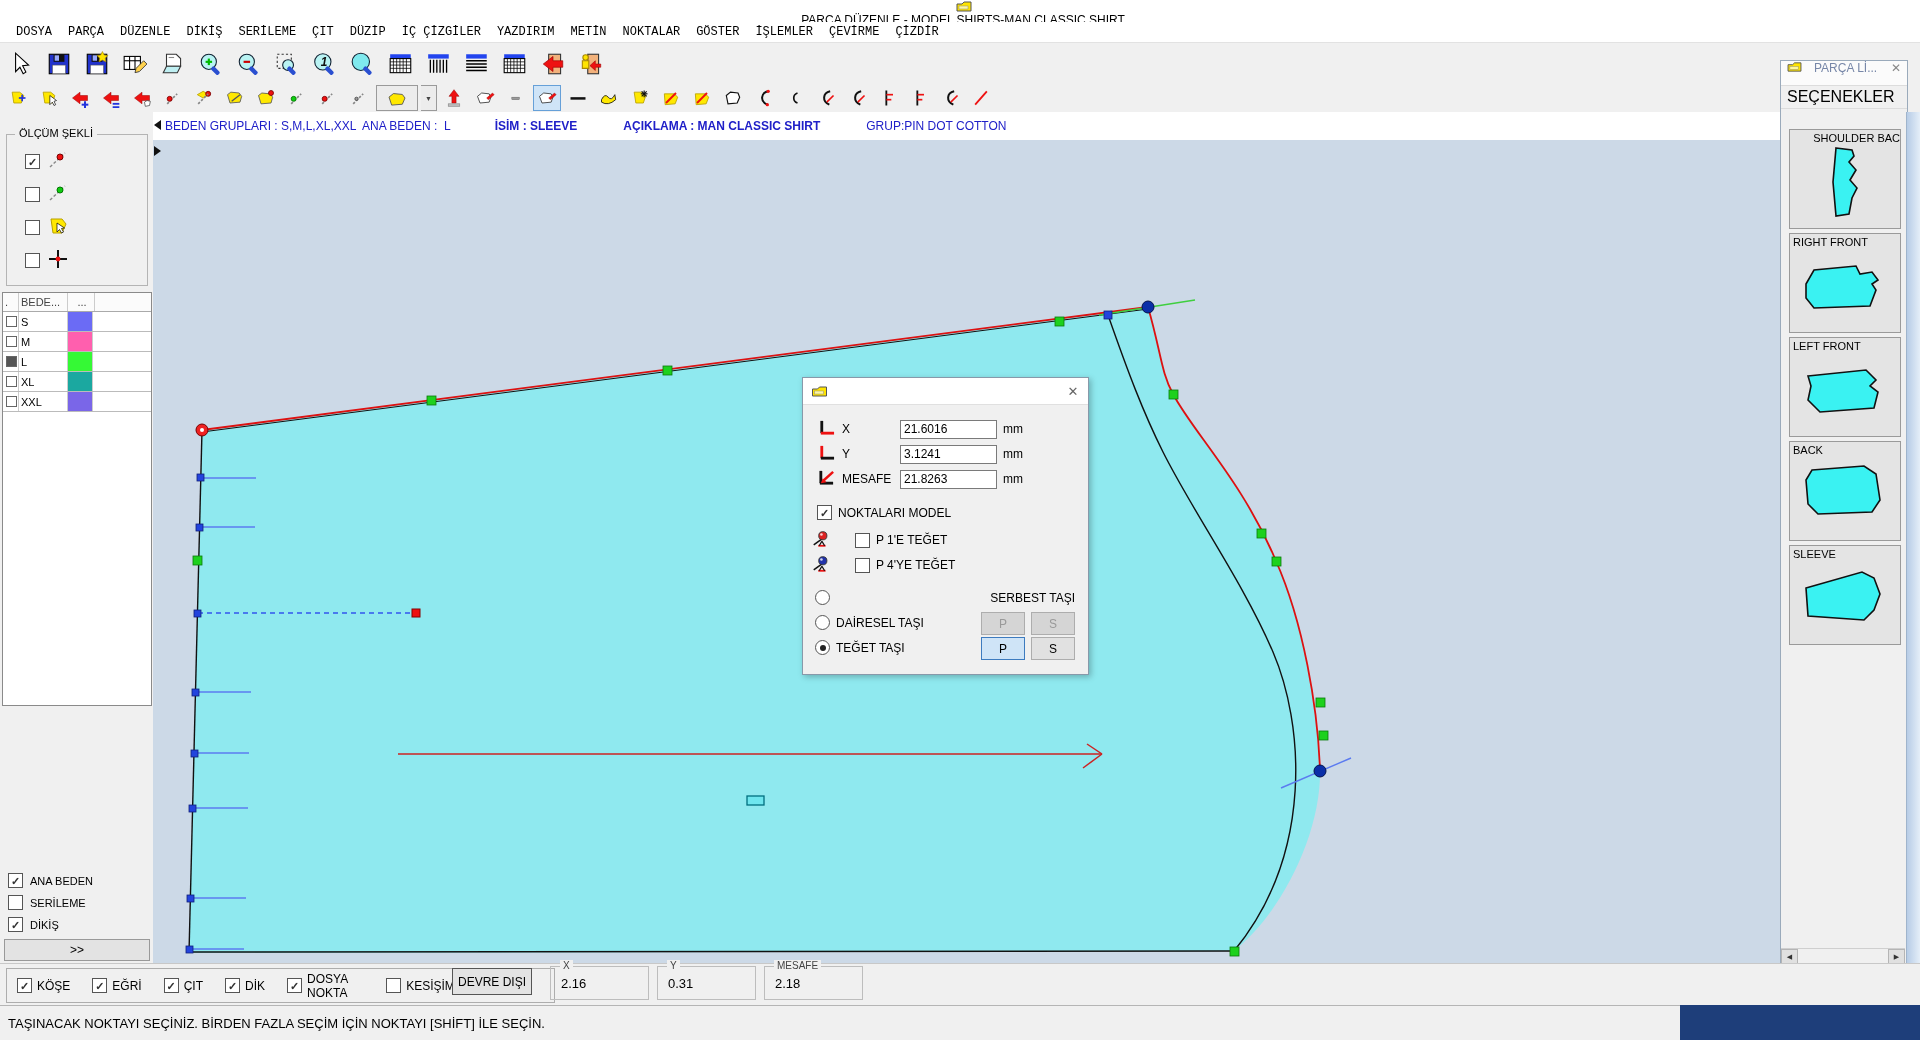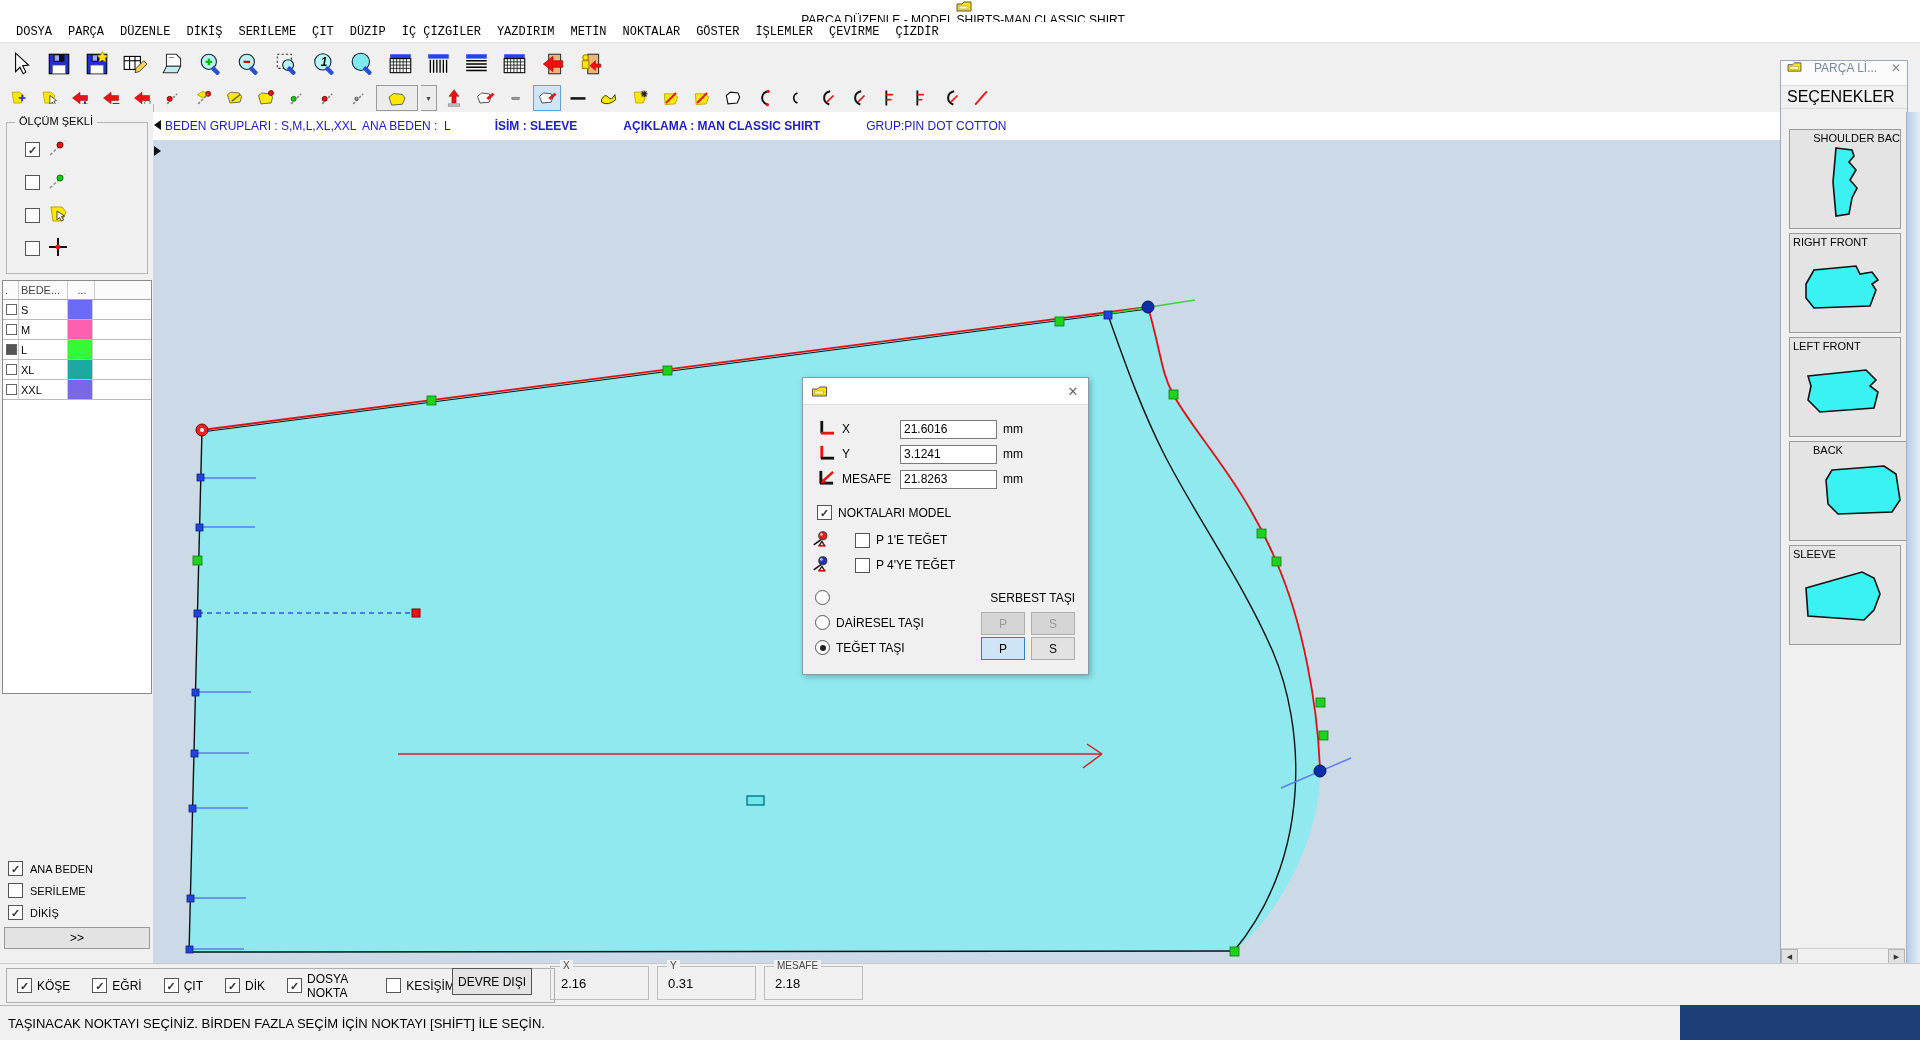--- a/index.html
+++ b/index.html
@@ -20,21 +20,21 @@
   #tb1{left:0;top:42px;width:1920px;height:42px;background:#f0f0f0;border-top:1px solid #e2e2e2;display:flex;align-items:center;padding-left:4px;gap:4px;}
   #tb2{left:0;top:84px;width:1920px;height:28px;background:#f0f0f0;display:flex;align-items:center;padding-left:4px;gap:3px;}
   .tbi{width:32px;height:32px;display:flex;align-items:center;justify-content:center;border:1px solid transparent;}
   .tbi svg{width:26px;height:26px}
   .tbi2{width:26px;height:24px}
   .tbi2 svg{width:20px;height:20px}
   .tbi.sel{background:#cfe4f7;border:1px solid #66a0d8;}
   .combo{width:40px;height:24px;border:1px solid #9a9a9a;background:#ececec;display:flex;align-items:center;justify-content:center}
   .combo-arrow{width:15px;height:24px;border:1px solid #9a9a9a;border-left:none;background:#ececec;display:flex;align-items:center;justify-content:center;font-size:7px;color:#444}
   
-  #left-panel{left:0;top:104px;width:153px;height:851px;background:#f0f0f0;border-right:1px solid #b8b8b8;text-decoration:underline;}
+  #left-panel{left:0;top:116px;width:153px;height:851px;background:#f0f0f0;border-right:1px solid #b8b8b8;text-decoration:underline;}
   .groupbox{position:absolute;border:1px solid #b4b4b4;}
   .grouplabel{position:absolute;top:-8px;left:8px;background:#f0f0f0;padding:0 4px;font-size:11px;}
   .mrow{position:absolute;left:18px;display:flex;align-items:center;gap:8px}
   .cb{width:13px;height:13px;background:#fff;border:1px solid #555;display:inline-flex;align-items:center;justify-content:center;flex:none}
   .cbm{font-size:11px;font-weight:bold;color:#333;line-height:10px}
   .radio{width:13px;height:13px;border:1px solid #555;border-radius:50%;background:#fff;display:inline-flex;align-items:center;justify-content:center;flex:none}
   .radio .dot{width:6px;height:6px;border-radius:50%;background:#222}
   #size-table{position:absolute;left:2px;top:176px;width:148px;height:412px;background:#fff;border:1px solid #8a8a8a;}
   .st-header{display:flex;height:18px;border-bottom:1px solid #aaa;background:#fbfbfb;color:#444}
   .st-cell{border-right:1px solid #ccc;font-size:11px;display:flex;align-items:center;padding-left:2px;overflow:hidden}
@@ -732,21 +732,21 @@
         <div><svg width="108" height="78" viewBox="0 0 100 78">
             <path d="M12 36 L20 22 L62 18 L66 26 L78 24 L84 32 L78 36 L82 42 L76 58 L20 60 L12 50 Z" fill="#3af2f2" stroke="#111" stroke-width="1.6"></path>
           </svg></div>
       </div>
       <div class="piece-box" style="top: 228px;">
         <div class="piece-label">LEFT FRONT</div>
         <div><svg width="108" height="78" viewBox="0 0 100 78">
             <path d="M14 24 L72 18 L82 28 L76 34 L84 40 L80 56 L26 60 L14 48 L17 34 Z" fill="#3af2f2" stroke="#111" stroke-width="1.6"></path>
           </svg></div>
       </div>
-      <div class="piece-box" style="top: 332px; padding-left: 20px;">
+      <div class="piece-box" style="top: 332px;">
         <div class="piece-label">BACK</div>
         <div><svg width="108" height="78" viewBox="0 0 100 78">
             <path d="M18 14 L70 10 L82 18 L86 44 L78 56 L24 58 L14 48 L12 24 Z" fill="#3af2f2" stroke="#111" stroke-width="1.6"></path>
           </svg></div>
       </div>
       <div class="piece-box" style="top: 436px;">
         <div class="piece-label">SLEEVE</div>
         <div><svg width="108" height="78" viewBox="0 0 100 78">
             <path d="M12 28 L68 12 L80 18 L86 34 L80 50 L70 60 L14 56 Z" fill="#3af2f2" stroke="#111" stroke-width="1.6"></path>
           </svg></div>

